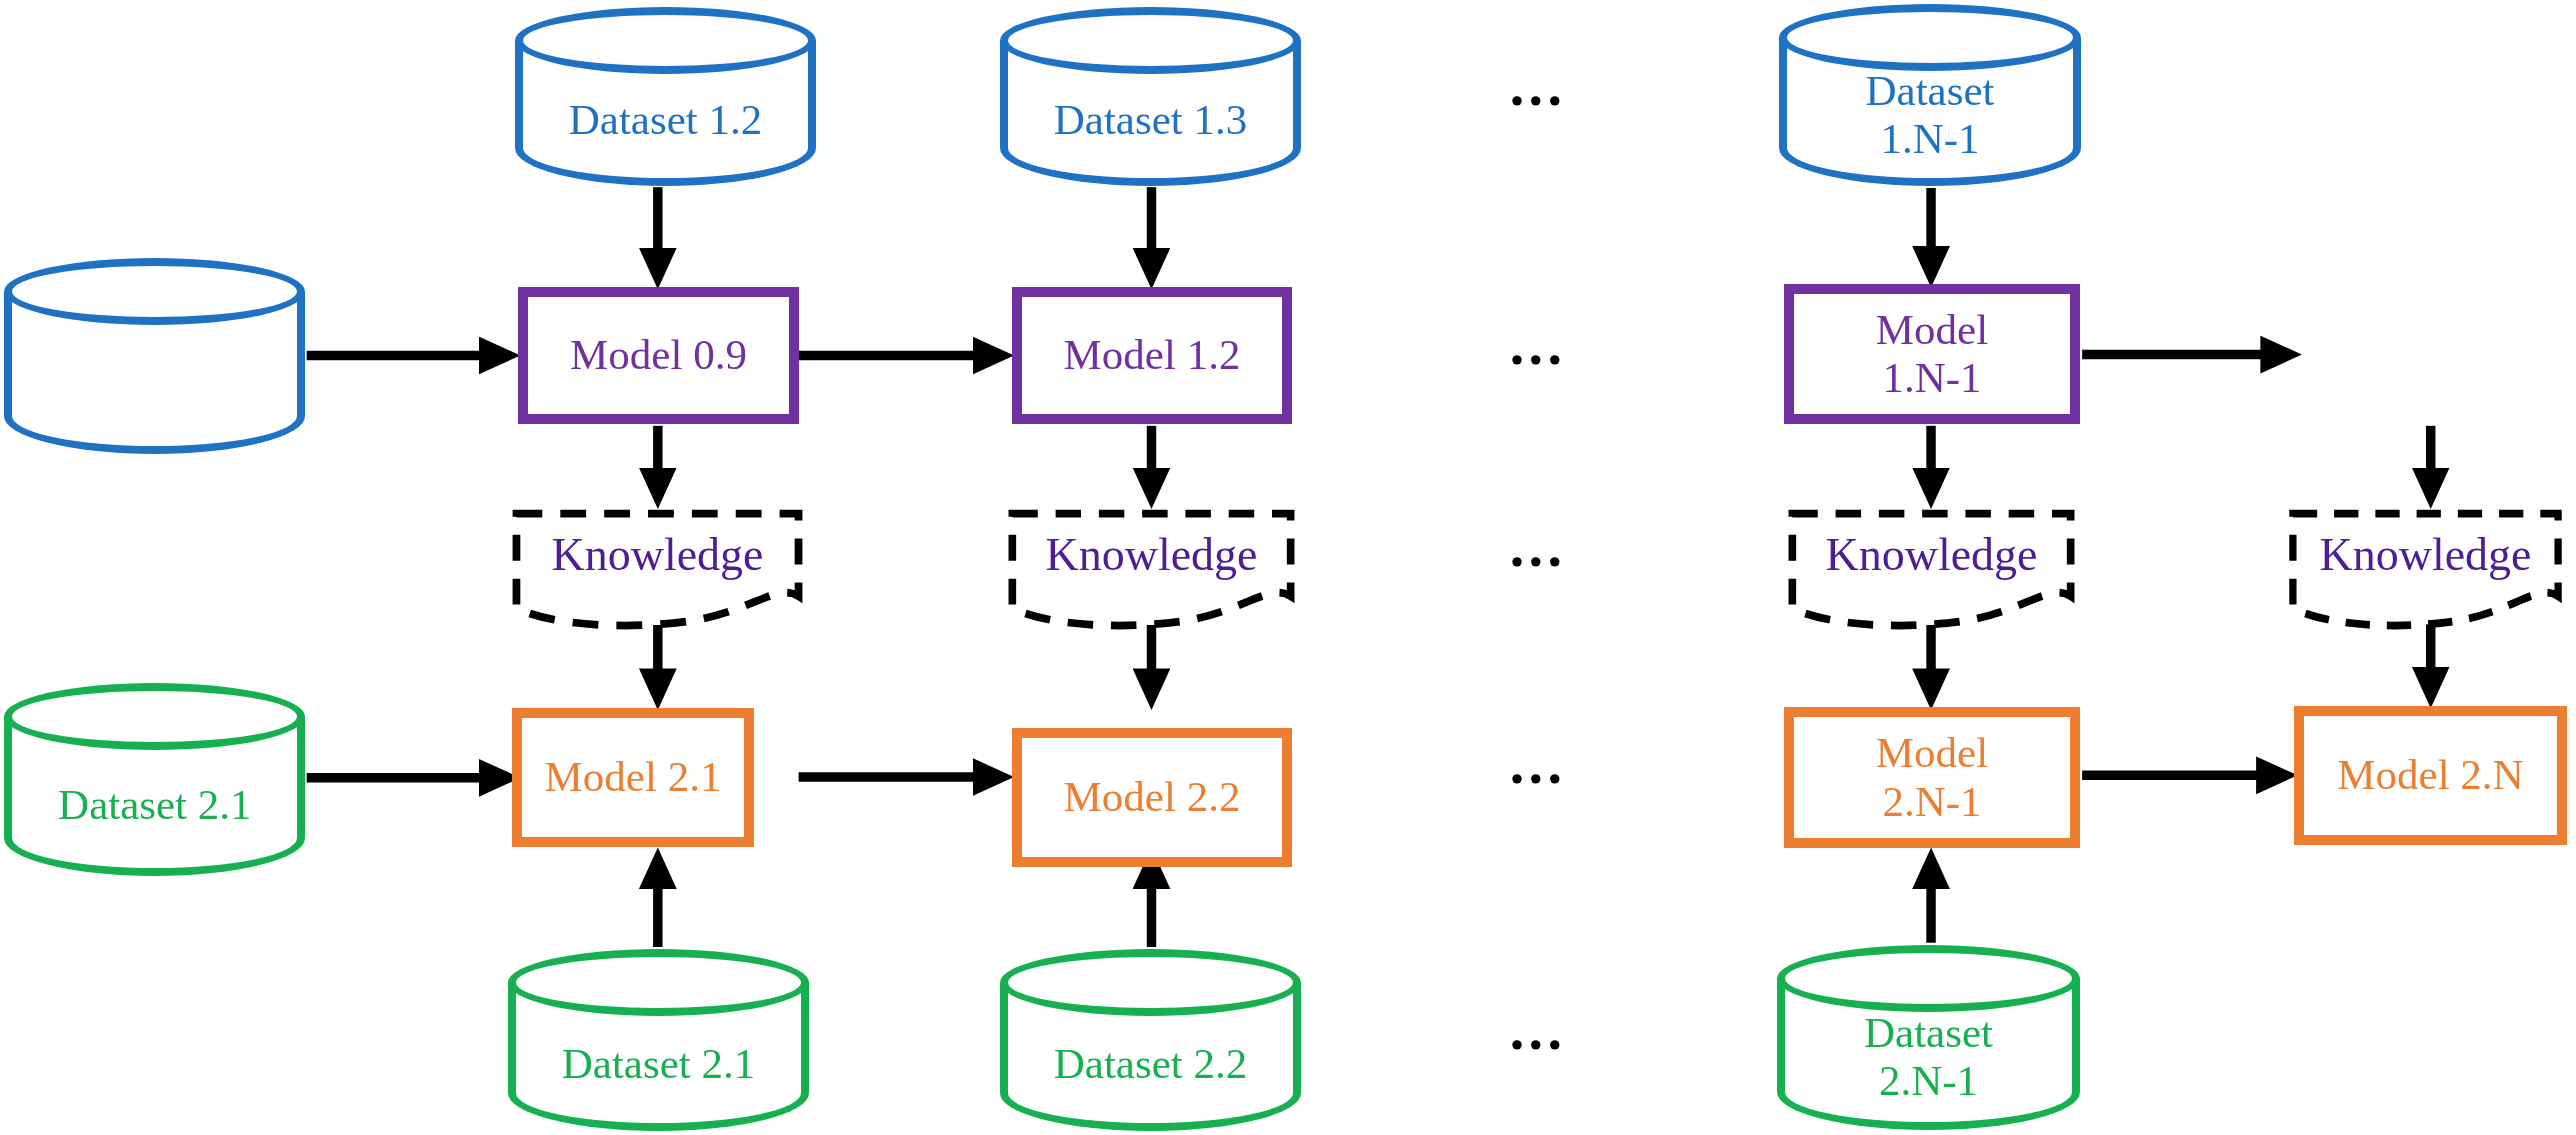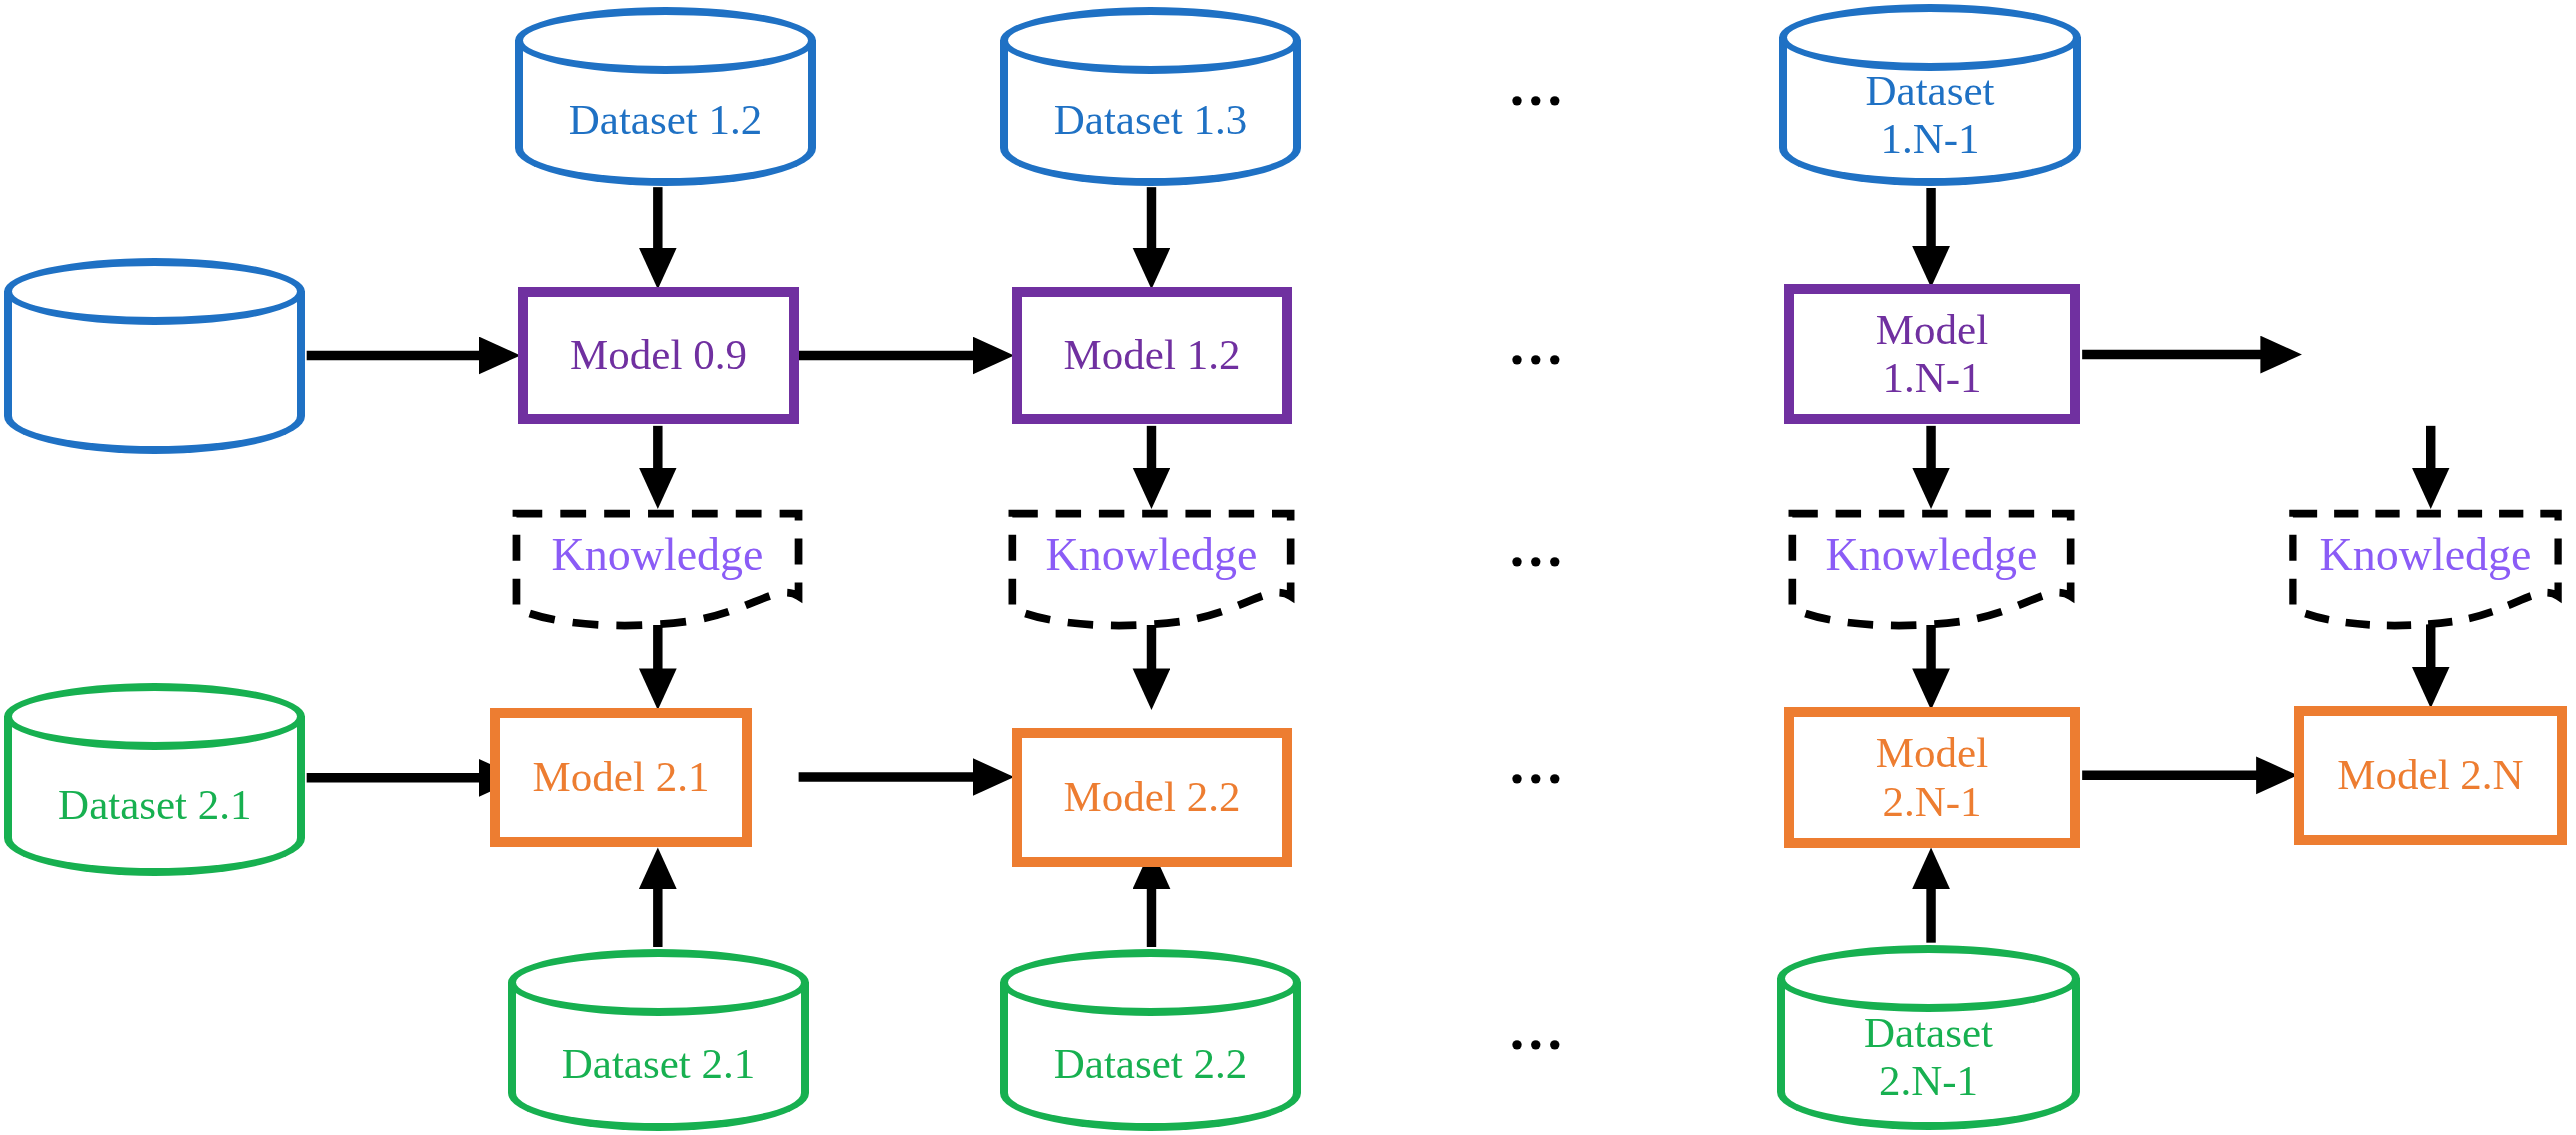--- a/index.html
+++ b/index.html
@@ -17,21 +17,21 @@
   
   .rect{border:10.3px solid var(--c);background:#fff;display:flex;align-items:center;justify-content:center;}
   
   .label{display:flex;align-items:center;justify-content:center;color:var(--c);
          font-size:43px;text-align:center;line-height:1.12;}
   .label.two{flex-direction:column;}
   
   .know svg{position:absolute;left:0;top:0;width:100%;height:100%;}
   .kpath{fill:#fff;stroke:#000;stroke-width:9;stroke-dasharray:30 21;}
   .klabel{position:absolute;left:0;right:0;top:4%;bottom:34%;display:flex;align-items:center;
-          justify-content:center;color:#8b5cf6;font-size:46px;text-align:center;}
+          justify-content:center;color:#4c1d95;font-size:46px;text-align:center;}
   
   .dots{position:absolute;transform:translate(-50%,-50%);color:#000;
         font-family:"Liberation Serif",serif;font-weight:bold;font-size:58px;
         letter-spacing:4.3px;line-height:1;}
 </style>
 </head>
 <body>
 
 <div class="canvas">
 
@@ -124,21 +124,21 @@
     </svg>
     <div class="klabel">Knowledge</div>
   </div>
 
   <div class="node cyl" style="--c:var(--green);left:4.3px;top:683px;width:301px;height:193px">
     <div class="cyl-body"></div>
     <div class="cyl-top"></div>
     <div class="label one">Dataset 2.1</div>
   </div>
 
-  <div class="node rect" style="--c:var(--orange);left:490px;top:708px;width:262px;height:139px">
+  <div class="node rect" style="--c:var(--orange);left:512px;top:708px;width:242px;height:139px">
     <div class="label one">Model 2.1</div>
   </div>
   <div class="node rect" style="--c:var(--orange);left:1012px;top:728px;width:280px;height:139px">
     <div class="label one">Model 2.2</div>
   </div>
   <div class="node rect" style="--c:var(--orange);left:1784px;top:707px;width:296px;height:141px">
     <div class="label two">
       <span>Model</span>
       <span>2.N-1</span>
     </div>

